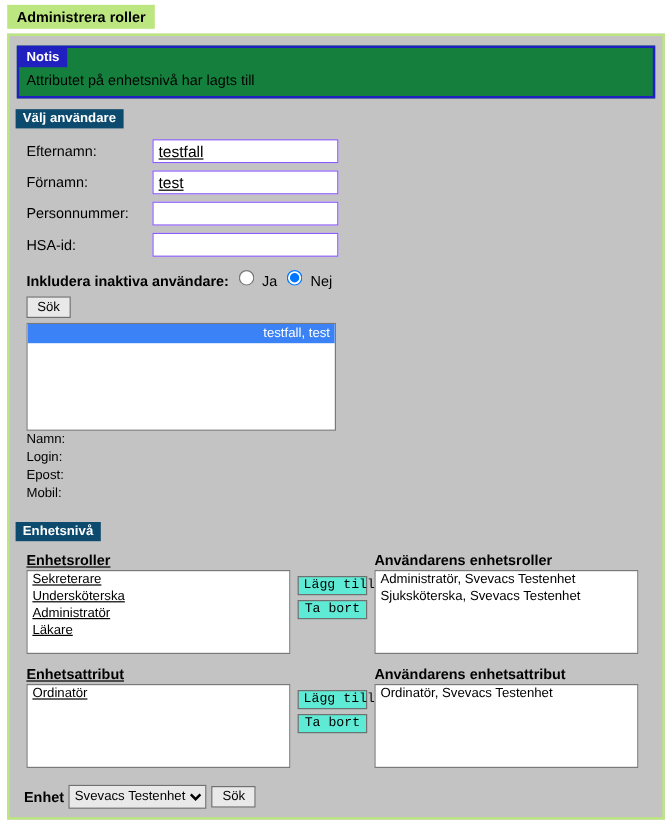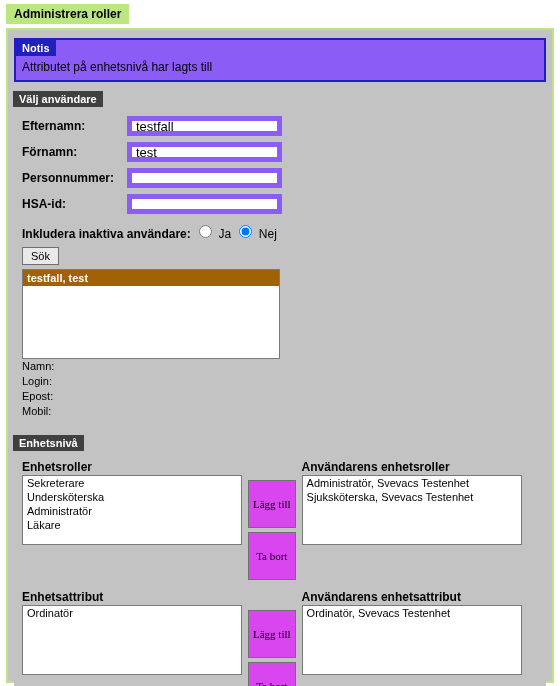--- a/index.html
+++ b/index.html
@@ -24,21 +24,21 @@
   .outer {
     border: 2px solid #bce67f;
     margin: 0 6px;
     padding: 8px 6px 6px 6px;
     background: #c3c3c3;
     height: 655px;
     position: relative;
   }
   .notice-box {
     border: 2px solid #2020c0;
-    background: #8b5cf6;
+    background: #15803d;
     margin-bottom: 10px;
   }
   .notice-title {
     background: #2020c0;
     color: #fff;
     font-weight: bold;
     display: inline-block;
     padding: 2px 6px;
     font-size: 11px;
   }
@@ -47,45 +47,45 @@
     font-size: 12px;
   }
   .section {
     border: 1px solid #808080;
     background: #c3c3c3;
     margin-bottom: 8px;
     position: relative;
     padding: 0;
   }
   .section-header {
-    background: #404040;
+    background: #0c4a6e;
     color: #fff;
     font-weight: bold;
     padding: 2px 6px;
     display: inline-block;
     font-size: 11px;
     position: relative;
     top: -1px;
     left: -1px;
   }
   .section-body {
     padding: 8px 8px 10px 8px;
   }
   .form-row {
     display: flex;
     align-items: center;
     margin-bottom: 6px;
   }
   .form-row label {
     width: 105px;
-    font-weight: bold;
+    font-weight: normal;
     font-size: 12px;
   }
   .text-input {
-    border: 5px solid #8b5cf6;
+    border: 1px solid #8b5cf6;
     height: 20px;
     width: 155px;
     padding: 1px 4px;
     font-family: inherit;
     font-size: 13px;
     background: #fff;
     text-decoration: underline;
   }
   .inline-row {
     margin: 8px 0 6px 0;
@@ -106,59 +106,60 @@
     width: 258px;
     height: 90px;
     overflow: auto;
     margin-top: 4px;
   }
   .listbox .item {
     padding: 2px 4px;
     font-size: 11px;
   }
   .listbox .item.selected {
-    background: #a16207;
+    background: #3b82f6;
     color: #fff;
-    font-weight: bold;
+    font-weight: normal;
+    text-align: right;
   }
   .info-block {
     font-size: 11px;
     line-height: 1.35;
   }
   .dual-row {
     display: flex;
     align-items: flex-start;
     gap: 6px;
     margin-bottom: 10px;
   }
   .col-left, .col-right { flex: 0 0 auto; }
-  .col-left { width: 220px; }
+  .col-left { width: 220px; text-decoration: underline; }
   .col-mid { width: 58px; display: flex; flex-direction: column; gap: 4px; align-items: stretch; justify-content: center; padding-top: 20px;}
   .col-right { width: 264px; }
   .col-title {
     font-weight: bold;
     font-size: 12px;
     margin-bottom: 1px;
   }
   .mini-list {
     border: 1px solid #7a7a7a;
     background: #fff;
     width: 220px;
     height: 70px;
     overflow: auto;
     font-size: 11px;
   }
   .mini-list .li {
     padding: 1px 4px;
   }
   .mini-btn {
-    font-family: Liberation Serif, serif;
-    font-size: 11px;
-    padding: 17px 4px;
-    background: #d946ef;
+    font-family: Liberation Mono, monospace;
+    font-size: 11px;
+    padding: 1px 4px;
+    background: #5eead4;
     border: 1px solid #707070;
     cursor: pointer;
     white-space: nowrap;
   }
   .bottom-row {
     position: absolute;
     bottom: 6px;
     left: 6px;
     display: flex;
     align-items: center;

